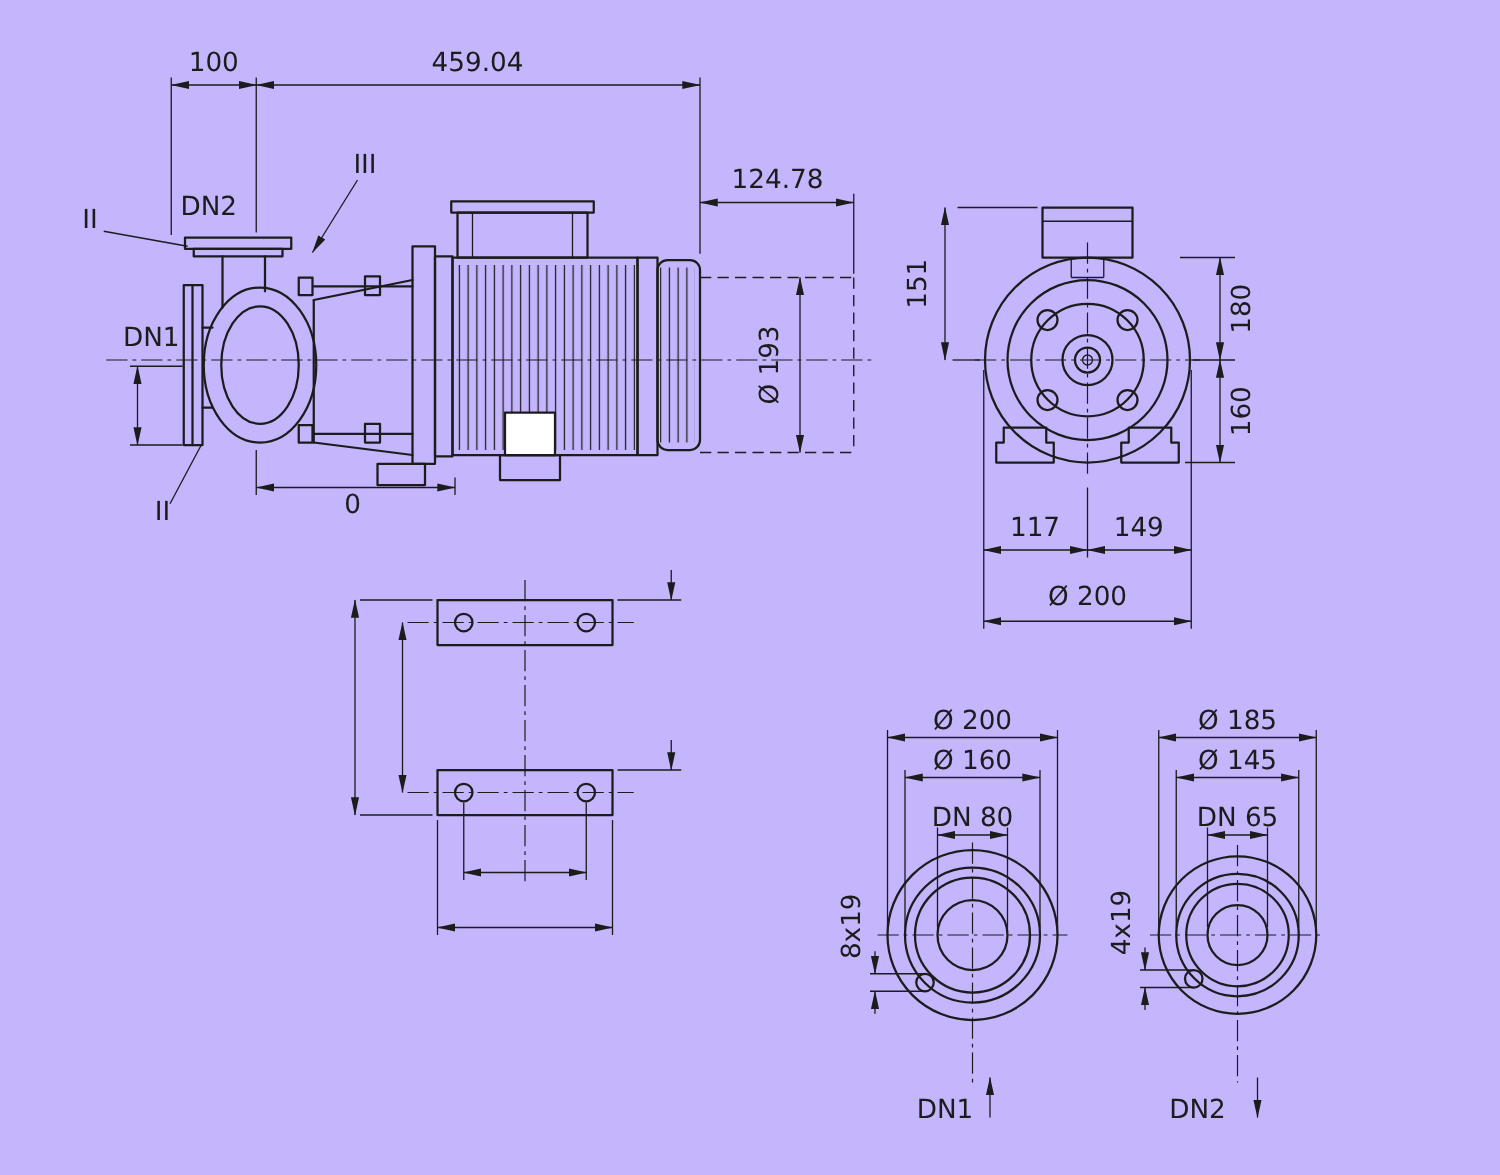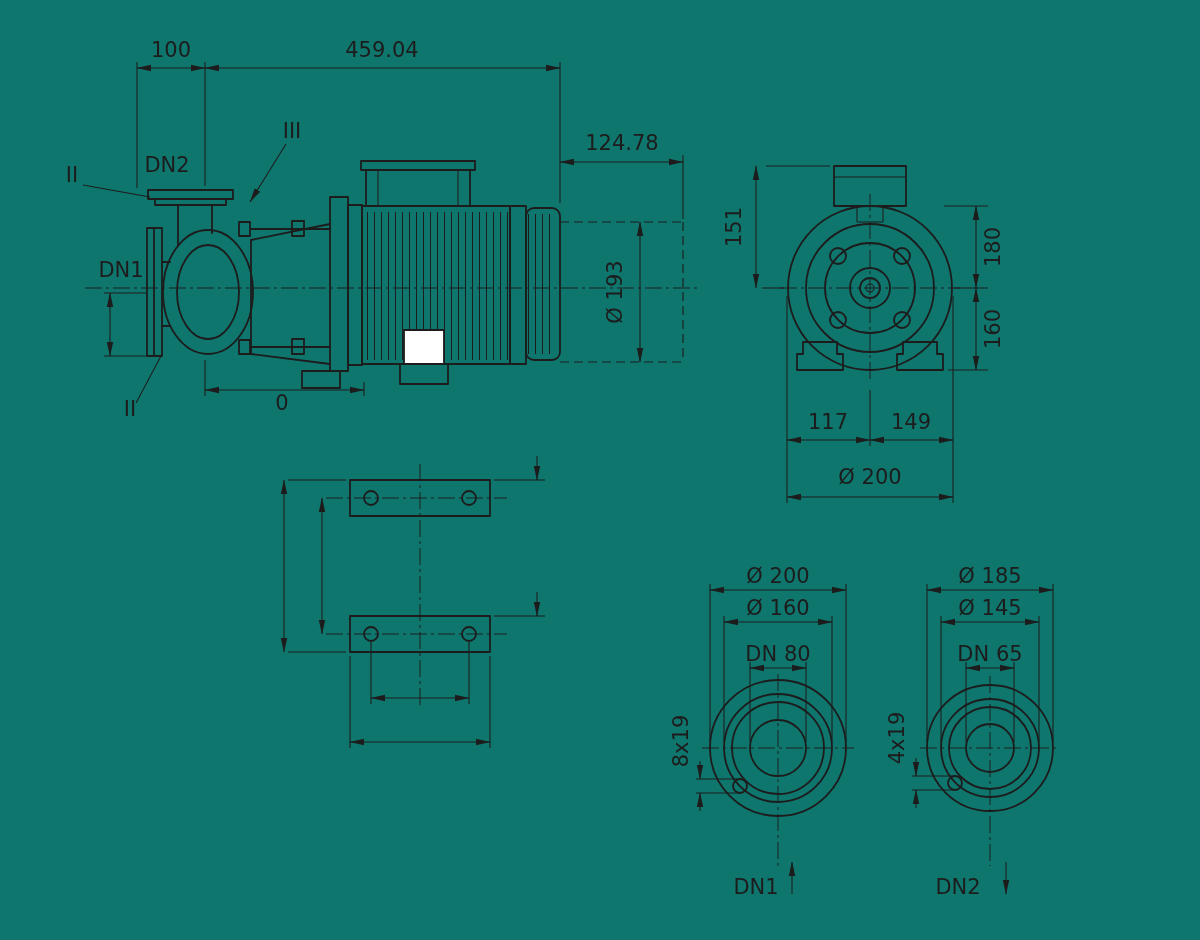--- a/index.html
+++ b/index.html
@@ -1,16 +1,16 @@
 <!DOCTYPE html>
 <html><head>
 <meta charset="utf-8">
 <style>
   html,body{margin:0;padding:0;background:#ffffff;}
-  .stage{width:1200px;height:940px;position:relative;background:#0f766e;overflow:hidden;}
+  .stage{width:1200px;height:940px;position:relative;background:#c4b5fd;overflow:hidden;}
   svg{display:block;}
   .s2{stroke:#1c1c1c;stroke-width:1.8;fill:none;stroke-linecap:round;stroke-linejoin:round;}
   .s1{stroke:#1c1c1c;stroke-width:1.05;fill:none;}
   .dim{stroke:#1c1c1c;stroke-width:1.05;fill:none;}
   .cl{stroke:#1c1c1c;stroke-width:0.95;fill:none;stroke-dasharray:17 4 3 4;}
   .ph{stroke:#1c1c1c;stroke-width:1.1;fill:none;stroke-dasharray:9 5;}
   text{font-family:"DejaVu Sans","Liberation Sans",sans-serif;font-size:21px;fill:#1c1c1c;}
 </style>
 </head>
 <body>

